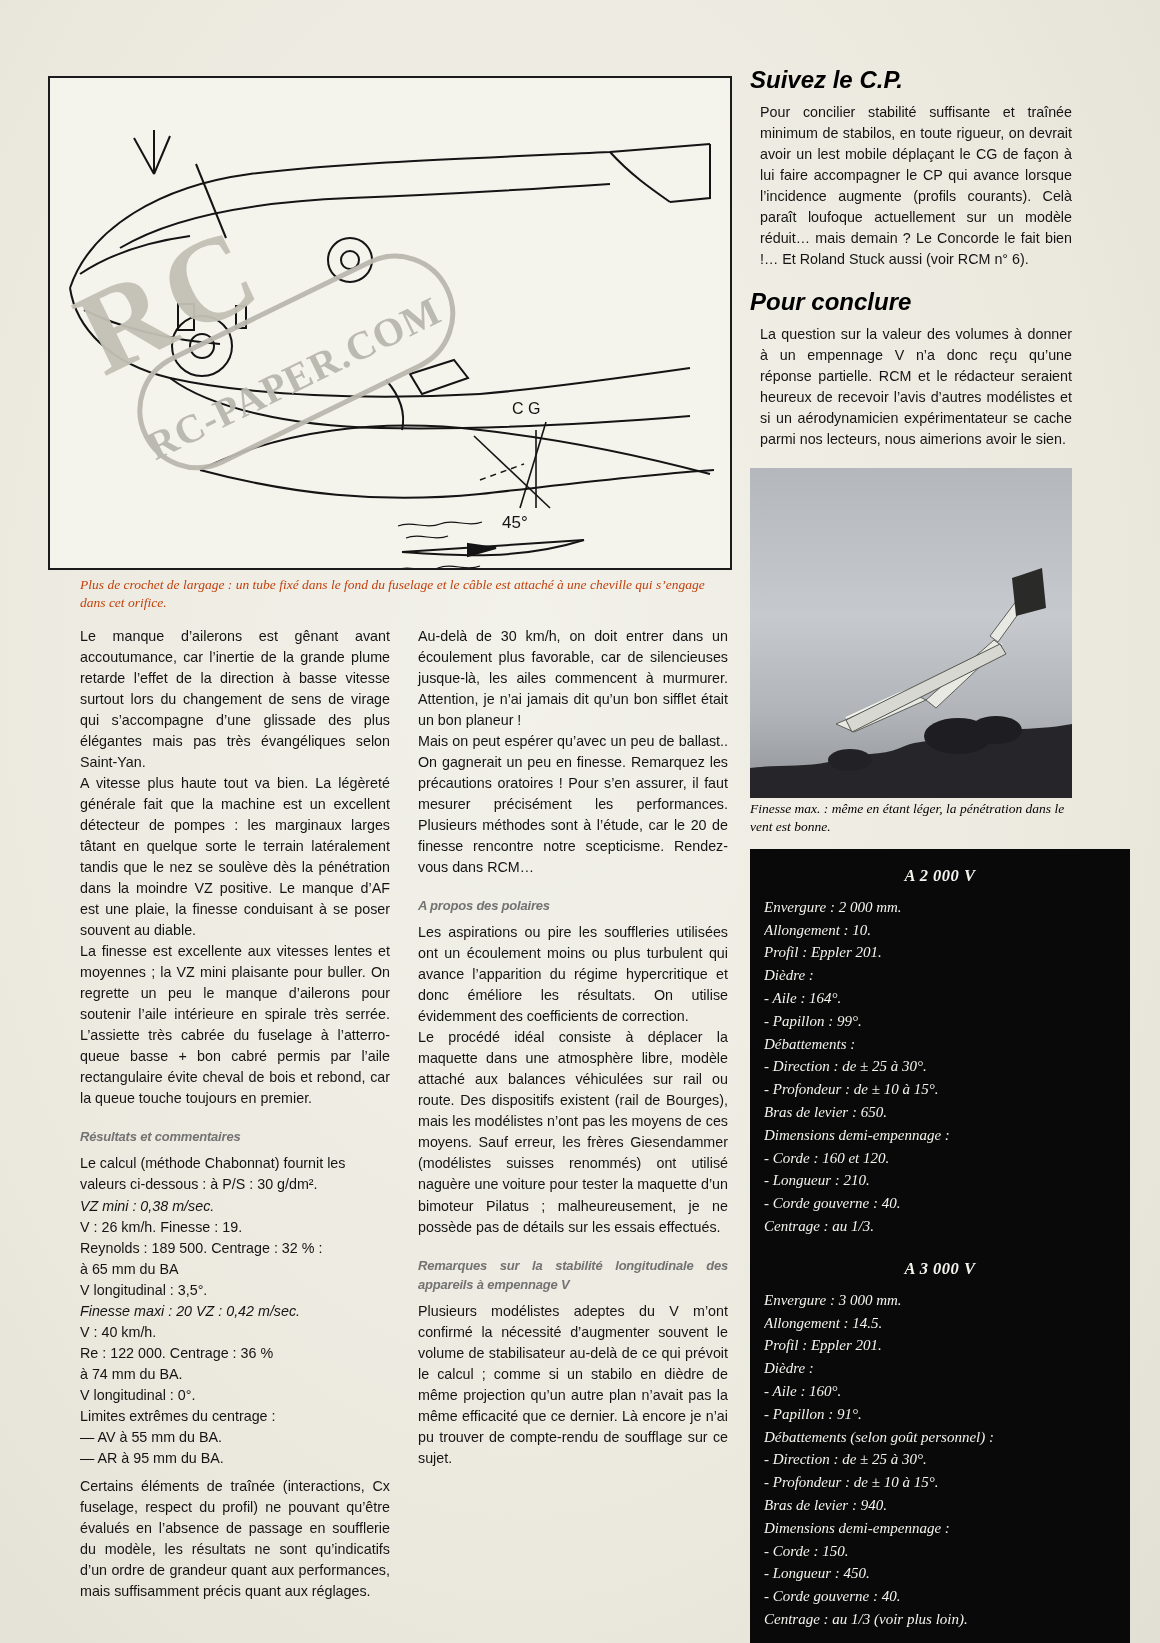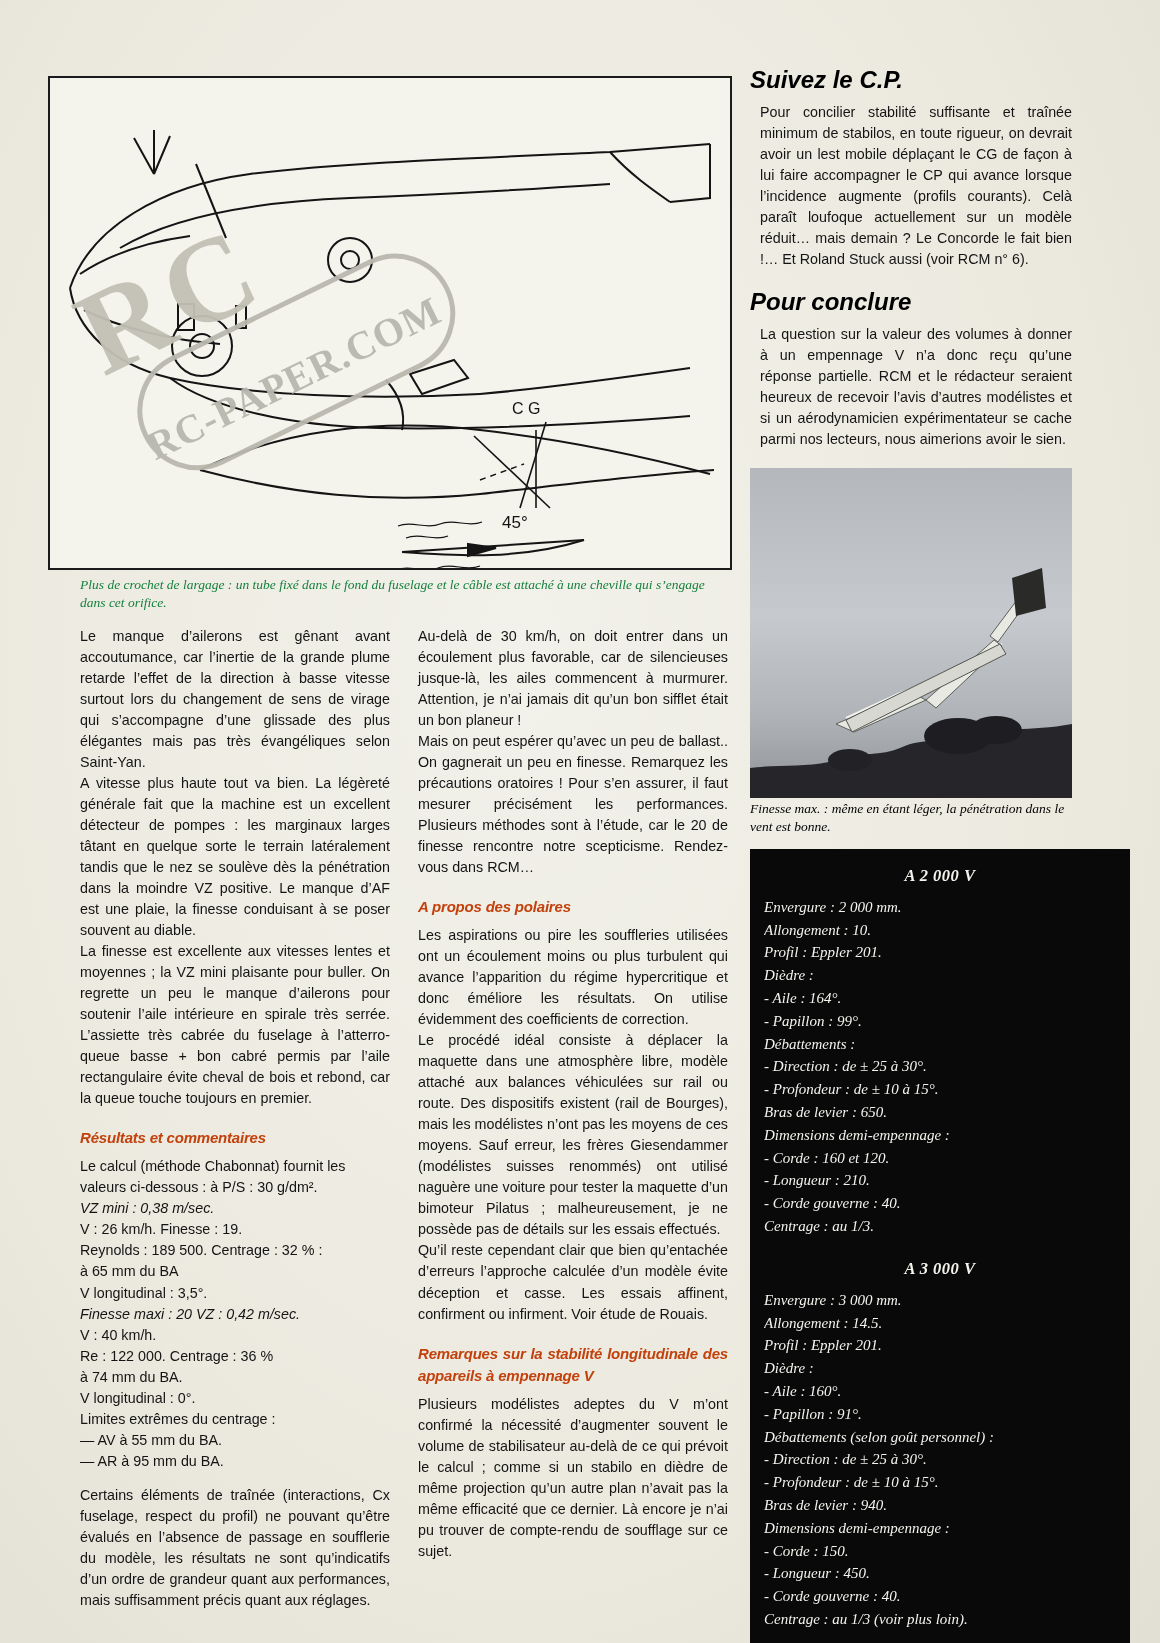--- a/index.html
+++ b/index.html
@@ -11,30 +11,30 @@
 
   
   .draw-box{position:absolute;left:8px;top:20px;width:680px;height:490px;border:2px solid #1b1b1b;background:#f4f3ec;overflow:hidden;}
   .draw-box svg{position:absolute;left:0;top:0;}
   .wm{position:absolute;left:50px;top:80px;width:340px;height:300px;transform:rotate(-26deg);
       color:#b9b7ad;font-family:"Liberation Serif",serif;font-weight:bold;font-size:40px;letter-spacing:1px;opacity:.95;}
   .wm .wtext{position:absolute;left:0;top:200px;white-space:nowrap;}
   .wm .ring{position:absolute;left:0;top:150px;width:330px;height:110px;border:5px solid #bab8ae;border-radius:60px;}
   .wm .big{position:absolute;left:-10px;top:30px;font-size:120px;color:#c3c1b6;letter-spacing:6px;}
 
-  .caption{position:absolute;font-family:"Liberation Serif",serif;font-style:italic;font-size:13.5px;line-height:1.35;color:#15803d;}
+  .caption{position:absolute;font-family:"Liberation Serif",serif;font-style:italic;font-size:13.5px;line-height:1.35;color:#c2410c;}
   .cap-left{left:40px;top:520px;width:650px;}
 
   .col{position:absolute;font-size:14.3px;line-height:1.47;color:#141414;text-align:justify;}
   .col p{margin:0;}
   .col-a{left:40px;top:570px;width:310px;}
   .col-b{left:378px;top:570px;width:310px;}
 
-  h2.sec{font-family:"Liberation Sans",sans-serif;font-style:italic;font-weight:bold;font-size:15px;
-     margin:18px 0 7px 0;color:#c2410c;letter-spacing:-.2px;}
+  h2.sec{font-family:"Liberation Sans",sans-serif;font-style:italic;font-weight:bold;font-size:13px;
+     margin:18px 0 7px 0;color:#737373;letter-spacing:-.2px;}
 
   .ital{font-style:italic;}
   .lines span{display:block;}
 
   
   .right{position:absolute;left:710px;top:10px;width:322px;}
   .right h2{font-family:"Liberation Sans",sans-serif;font-style:italic;font-weight:bold;font-size:24px;margin:0 0 8px 0;}
   .right .txt{font-size:14.3px;line-height:1.47;text-align:justify;color:#141414;margin-left:10px;}
   .photo{position:relative;margin-top:18px;width:322px;height:330px;background:linear-gradient(#b9bcc0,#c9ccd0 55%,#aeb2b6 100%);overflow:hidden;}
   .photo .sky{position:absolute;inset:0;background:linear-gradient(180deg,#b4b8bd 0%,#c6c9cd 45%,#b0b4b8 75%,#8e9296 100%);}
@@ -131,31 +131,30 @@
         <span>V longitudinal : 3,5°.</span>
         <span class="ital">Finesse maxi : 20 VZ : 0,42 m/sec.</span>
         <span>V : 40 km/h.</span>
         <span>Re : 122 000. Centrage : 36 %</span>
         <span>à 74 mm du BA.</span>
         <span>V longitudinal : 0°.</span>
         <span>Limites extrêmes du centrage :</span>
         <span>— AV à 55 mm du BA.</span>
         <span>— AR à 95 mm du BA.</span>
       </div>
-      <p style="margin-top:13px">Certains éléments de traînée (interactions, Cx fuselage, respect du profil) ne pouvant qu’être évalués en l’absence de passage en soufflerie du modèle, les résultats ne sont qu’indicatifs d’un ordre de grandeur quant aux performances, mais suffisamment précis quant aux réglages.</p>
+      <p style="margin-top:7px">Certains éléments de traînée (interactions, Cx fuselage, respect du profil) ne pouvant qu’être évalués en l’absence de passage en soufflerie du modèle, les résultats ne sont qu’indicatifs d’un ordre de grandeur quant aux performances, mais suffisamment précis quant aux réglages.</p>
     </div>
 
     <div class="col col-b">
       <p>Au-delà de 30 km/h, on doit entrer dans un écoulement plus favorable, car de silencieuses jusque-là, les ailes commencent à murmurer. Attention, je n’ai jamais dit qu’un bon sifflet était un bon planeur !</p>
       <p>Mais on peut espérer qu’avec un peu de ballast.. On gagnerait un peu en finesse. Remarquez les précautions oratoires ! Pour s’en assurer, il faut mesurer précisément les performances. Plusieurs méthodes sont à l’étude, car le 20 de finesse rencontre notre scepticisme. Rendez-vous dans RCM…</p>
 
       <h2 class="sec">A propos des polaires</h2>
       <p>Les aspirations ou pire les souffleries utilisées ont un écoulement moins ou plus turbulent qui avance l’apparition du régime hypercritique et donc éméliore les résultats. On utilise évidemment des coefficients de correction.</p>
       <p>Le procédé idéal consiste à déplacer la maquette dans une atmosphère libre, modèle attaché aux balances véhiculées sur rail ou route. Des dispositifs existent (rail de Bourges), mais les modélistes n’ont pas les moyens de ces moyens. Sauf erreur, les frères Giesendammer (modélistes suisses renommés) ont utilisé naguère une voiture pour tester la maquette d’un bimoteur Pilatus ; malheureusement, je ne possède pas de détails sur les essais effectués.</p>
-      <p>Qu’il reste cependant clair que bien qu’entachée d’erreurs l’approche calculée d’un modèle évite déception et casse. Les essais affinent, confirment ou infirment. Voir étude de Rouais.</p>
 
       <h2 class="sec">Remarques sur la stabilité longitudinale des appareils à empennage V</h2>
       <p>Plusieurs modélistes adeptes du V m’ont confirmé la nécessité d’augmenter souvent le volume de stabilisateur au-delà de ce qui prévoit le calcul ; comme si un stabilo en dièdre de même projection qu’un autre plan n’avait pas la même efficacité que ce dernier. Là encore je n’ai pu trouver de compte-rendu de soufflage sur ce sujet.</p>
     </div>
 
     <div class="right">
       <h2>Suivez le C.P.</h2>
       <div class="txt">Pour concilier stabilité suffisante et traînée minimum de stabilos, en toute rigueur, on devrait avoir un lest mobile déplaçant le CG de façon à lui faire accompagner le CP qui avance lorsque l’incidence augmente (profils courants). Celà paraît loufoque actuellement sur un modèle réduit… mais demain ? Le Concorde le fait bien !… Et Roland Stuck aussi (voir RCM n° 6).</div>
 
       <h2 style="margin-top:18px">Pour conclure</h2>

